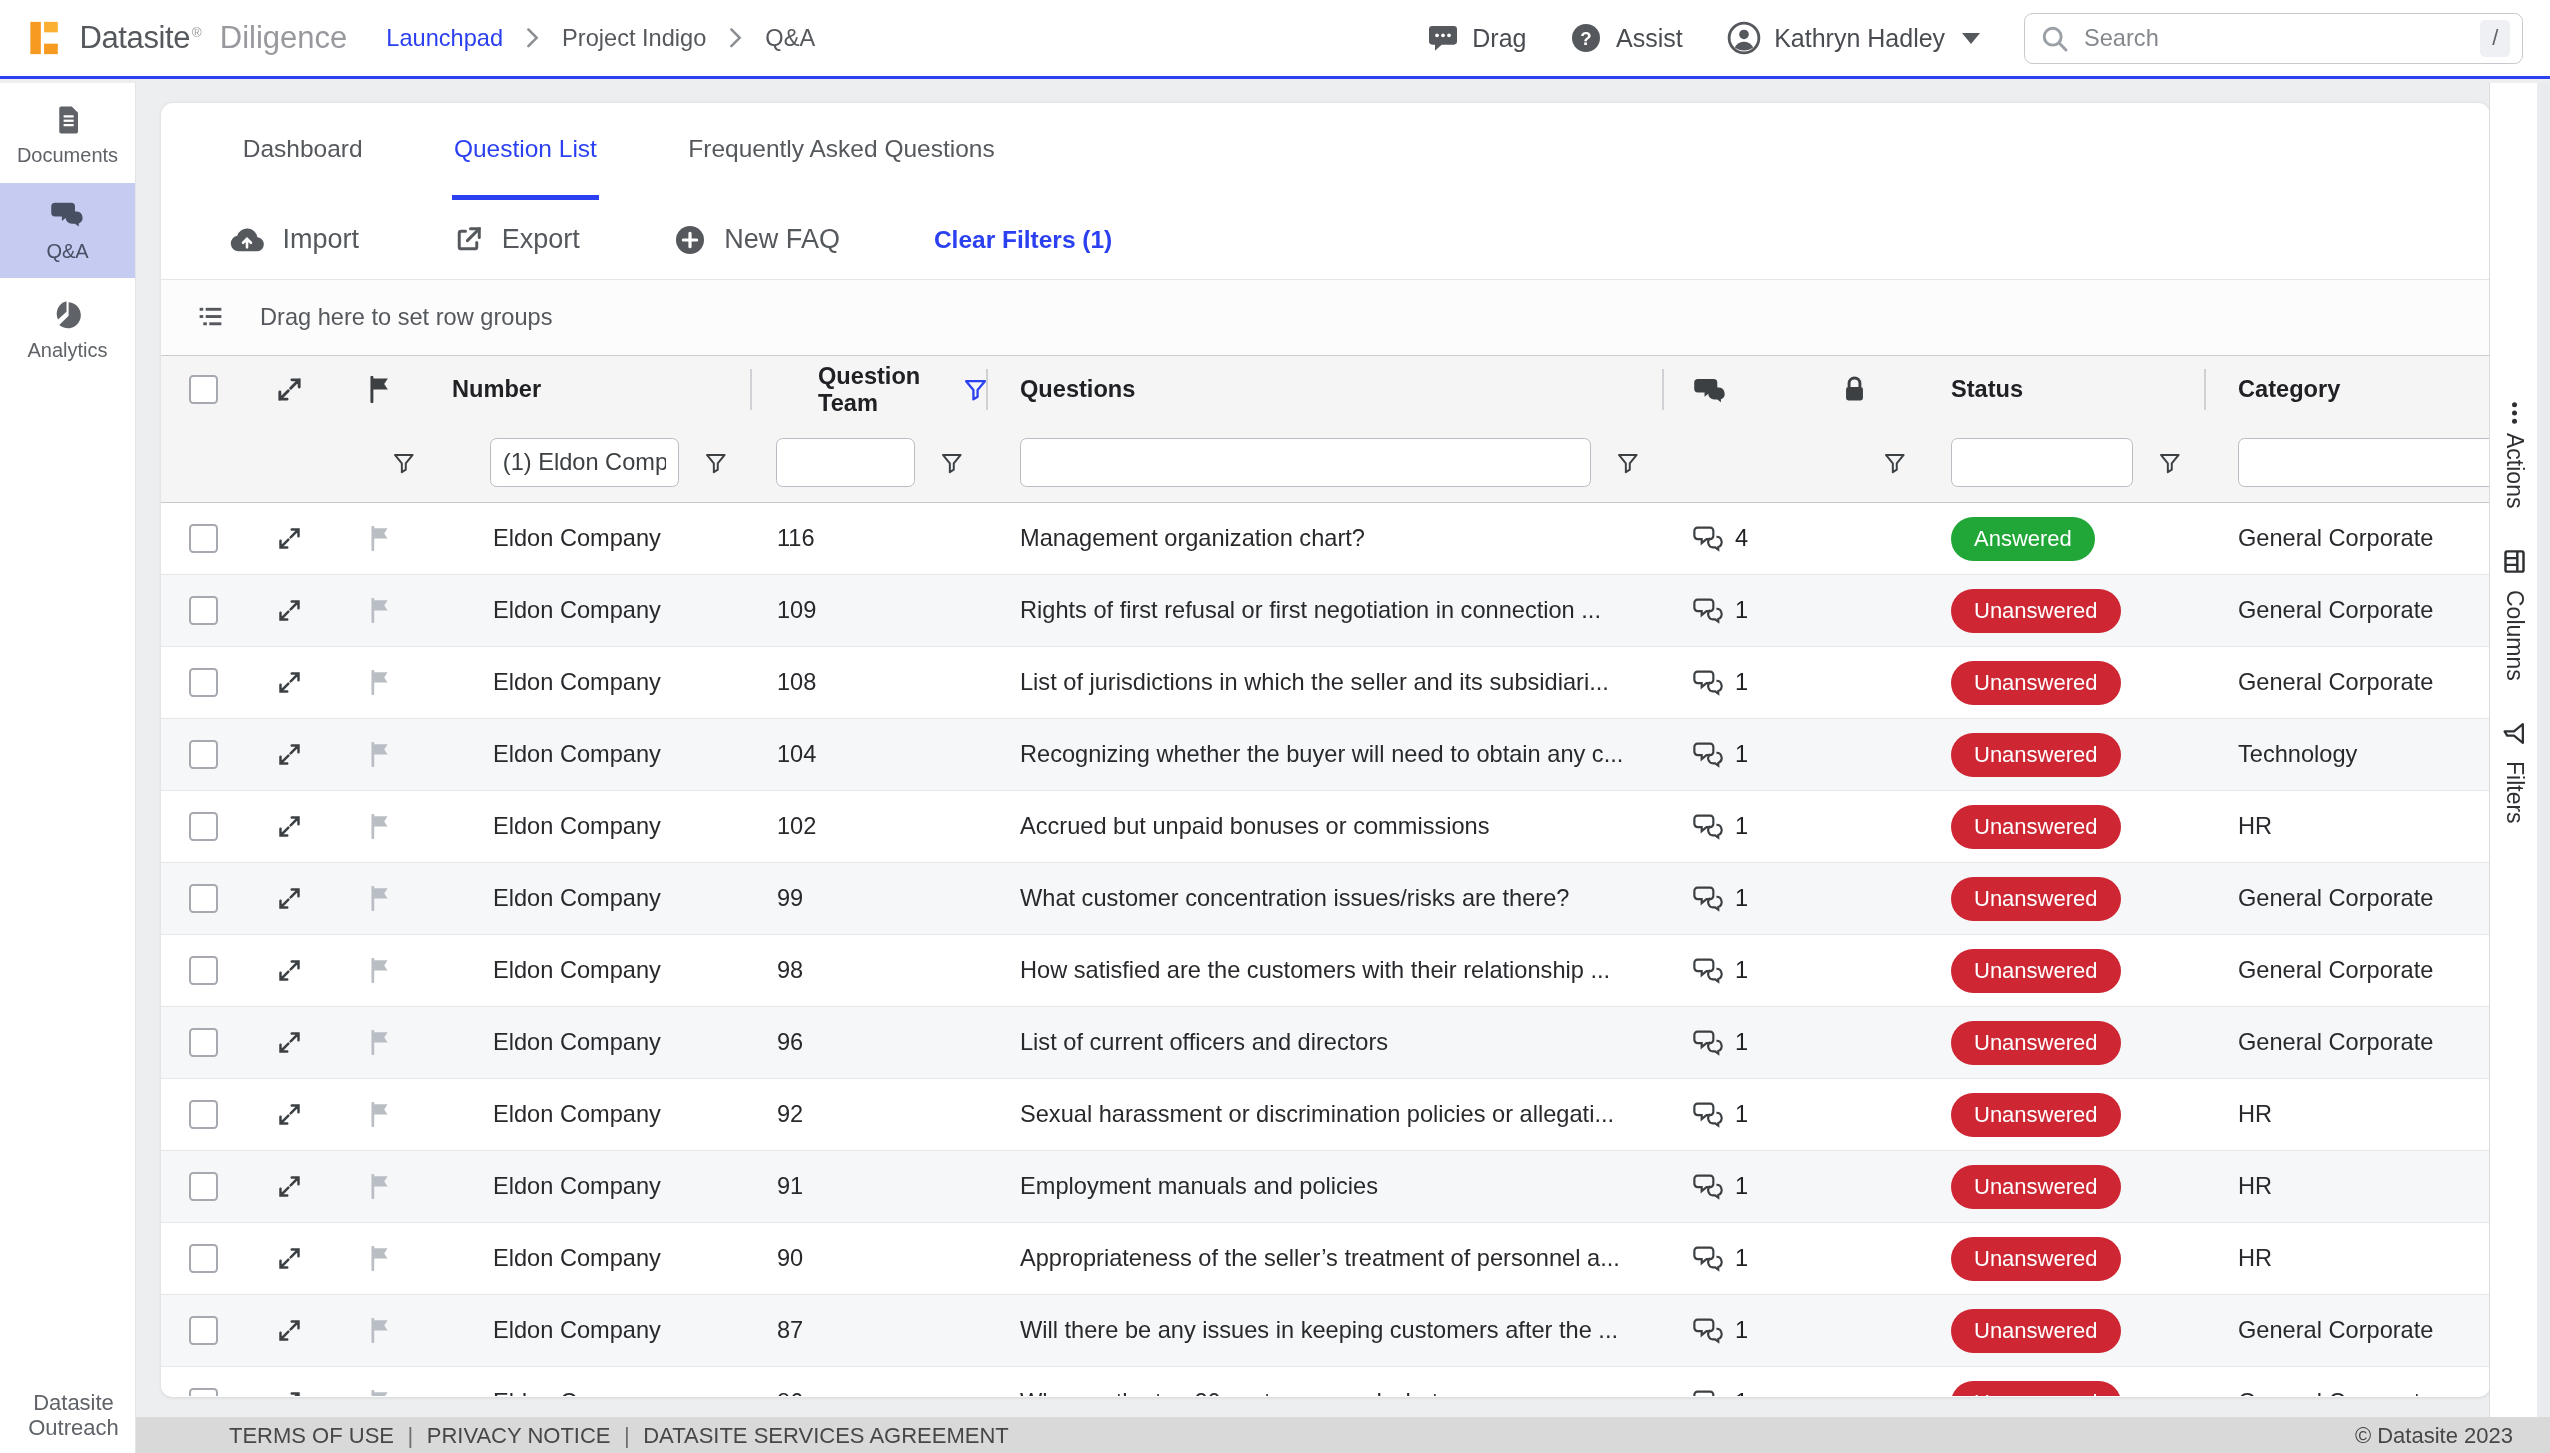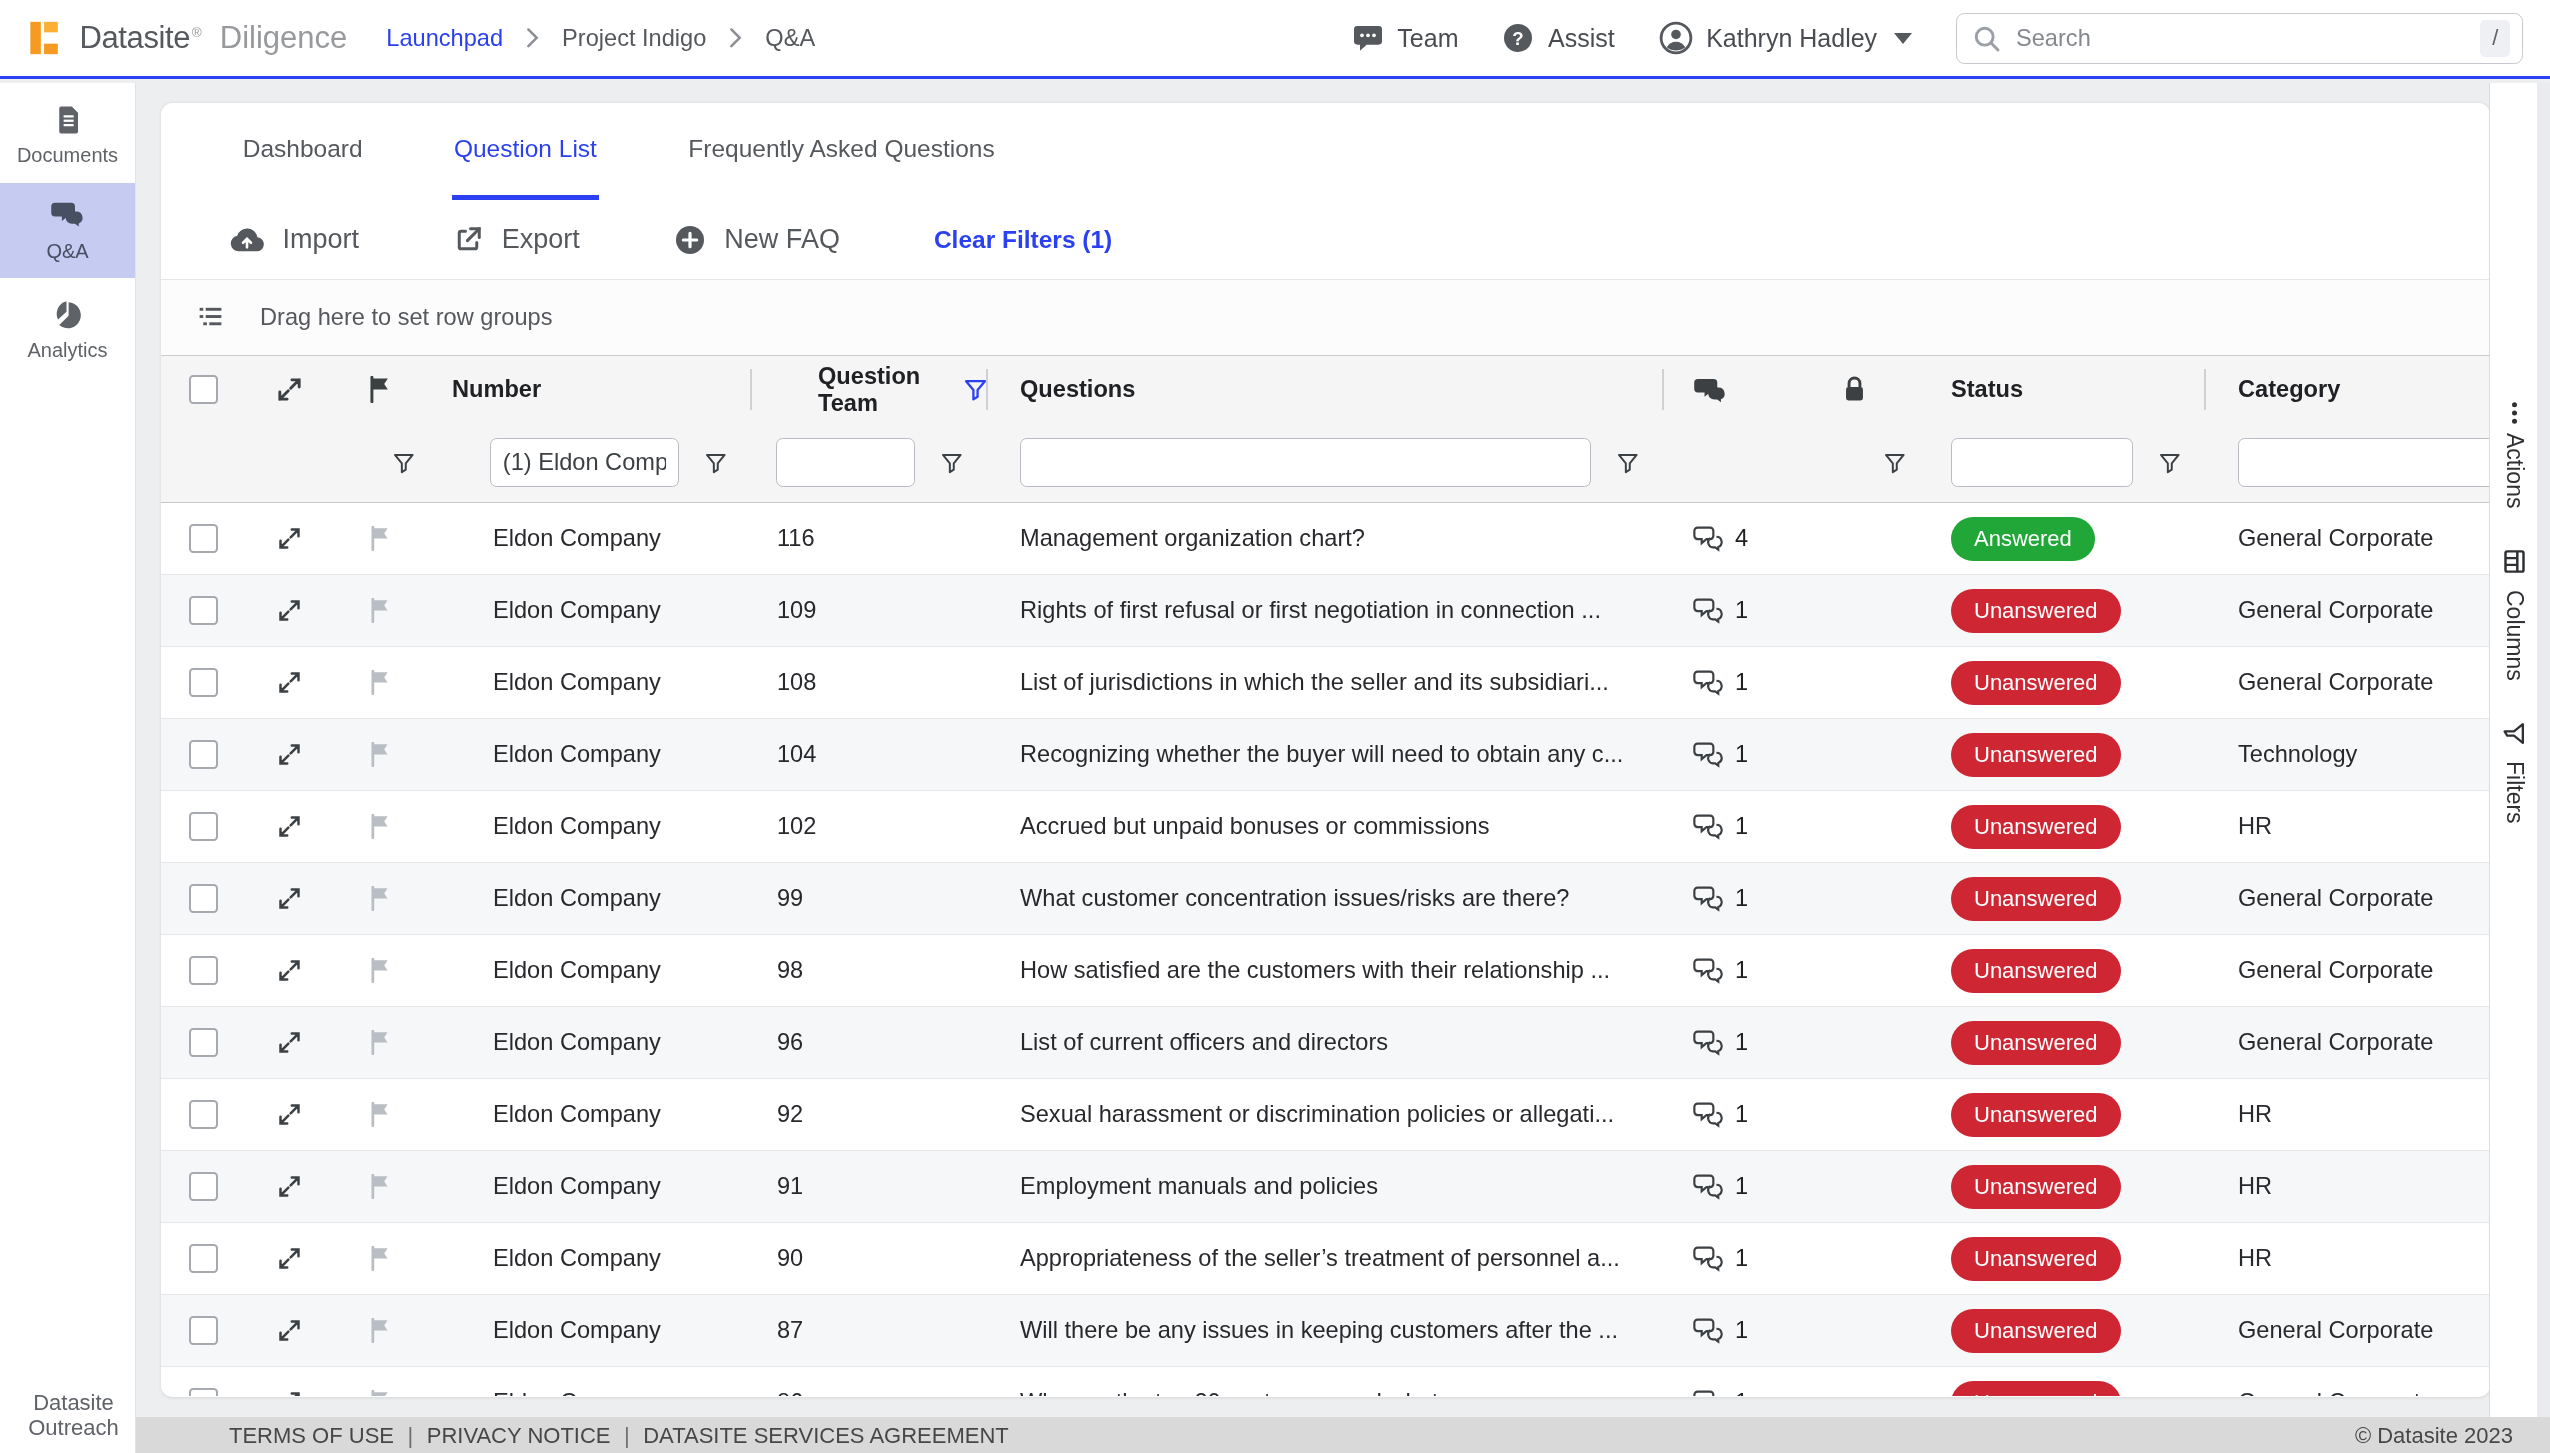--- a/index.html
+++ b/index.html
@@ -16,21 +16,21 @@
   .brand-product { font-size:31px; font-weight:300; color:#97999D; margin-left:5px; }
   .breadcrumb { display:flex; align-items:center; gap:22px; margin-left:39px; font-size:23.6px; }
   .crumb-link { color:var(--accent); }
   .crumb { color:#55585C; }
   .chev { color:#8A8D91; }
 
   .top-right { margin-left:auto; display:flex; align-items:center; gap:44px; }
   .top-action { display:flex; align-items:center; gap:13.5px; font-size:25px; font-weight:500; color:#494C50; }
   .caret { width:0; height:0; border-left:9.3px solid transparent; border-right:9.3px solid transparent;
            border-top:11px solid #55585C; margin-left:3.4px; }
-  .searchbox { width:567px; height:51px; border:1.7px solid #C6C9CE; border-radius:8.4px;
+  .searchbox { width:499px; height:51px; border:1.7px solid #C6C9CE; border-radius:8.4px;
                display:flex; align-items:center; padding:0 11.8px 0 15px; gap:15px; background:#fff; }
   .searchbox input { flex:1; border:none; outline:none; font-size:23.6px; color:#3C4043;
                      font-family:"Liberation Sans", sans-serif; background:transparent; }
   .searchbox input::placeholder { color:#85898E; }
   .slash-badge { width:30px; height:37px; background:#EEF0F4; border-radius:5px; display:flex;
                  align-items:center; justify-content:center; font-size:22px; color:#5F6368; }
 
   
   .sidebar { position:absolute; left:0; top:83px; width:136px; bottom:0; background:#fff;
              border-right:0.8px solid #E1E3E6; z-index:4; }
@@ -150,21 +150,21 @@
     <div class="top-right">
       <div class="top-action">
         <span>
           <svg width="32" height="32" viewBox="0 0 24 24">
               <path d="M4 3h16a2.5 2.5 0 0 1 2.5 2.5v9A2.5 2.5 0 0 1 20 17h-9l-5 4.5V17H4a2.5 2.5 0 0 1-2.5-2.5v-9A2.5 2.5 0 0 1 4 3z" fill="#55585C"></path>
               <circle cx="7.5" cy="10" r="1.4" fill="#fff"></circle>
               <circle cx="12" cy="10" r="1.4" fill="#fff"></circle>
               <circle cx="16.5" cy="10" r="1.4" fill="#fff"></circle>
             </svg>
         </span>
-        <span>Team</span>
+        <span>Drag</span>
       </div>
       <div class="top-action">
         <span>
           <svg width="32" height="32" viewBox="0 0 24 24" style="font-size:30px">
               <circle cx="12" cy="12" r="10.5" fill="#55585C"></circle>
               <text x="12" y="17" text-anchor="middle" font-size="14" font-weight="bold" fill="#fff" font-family="Liberation Sans, sans-serif">?</text>
             </svg>
         </span>
         <span>Assist</span>
       </div>

